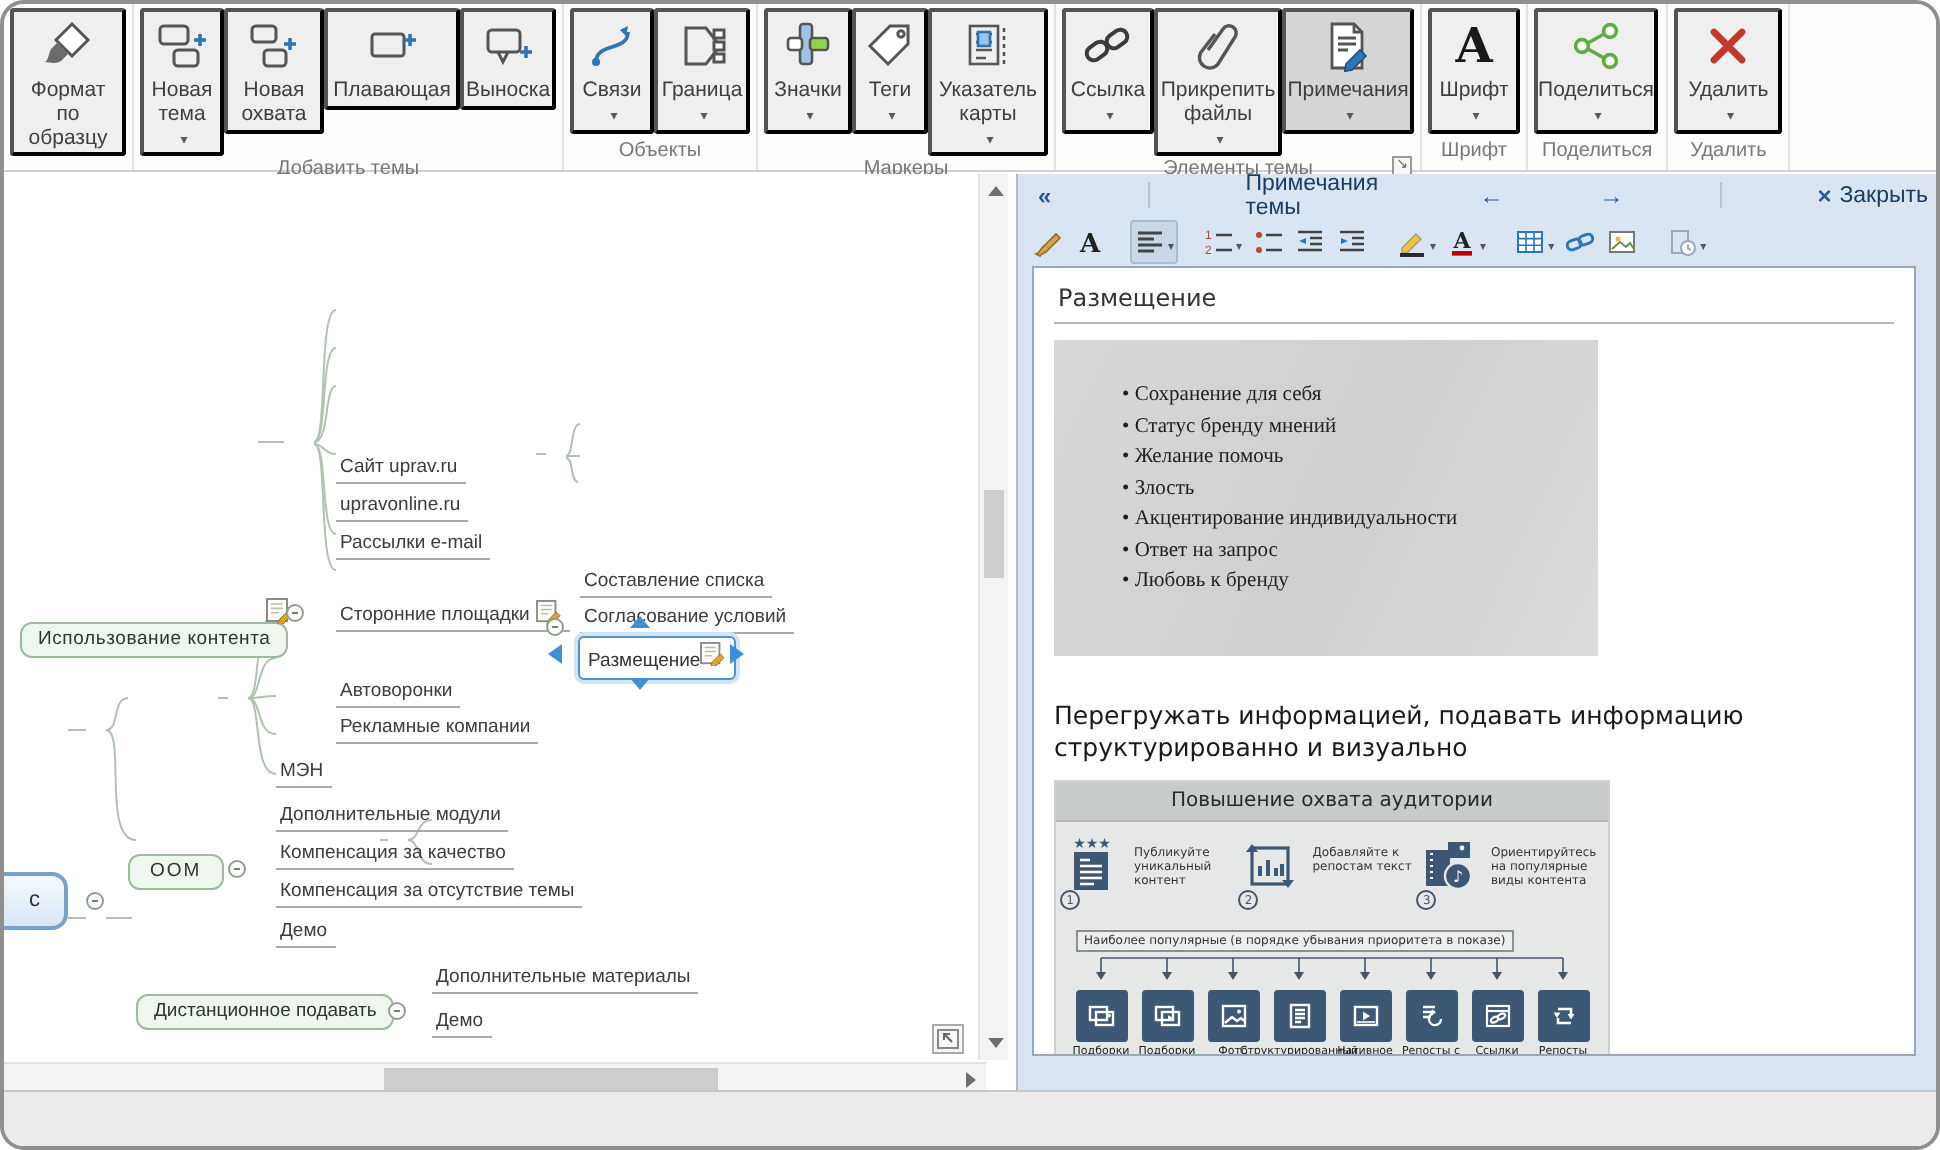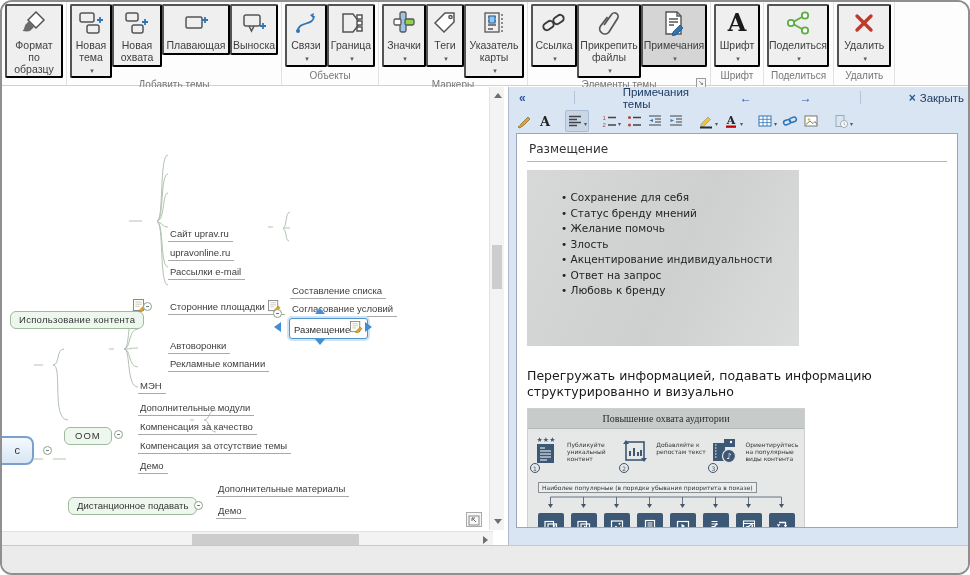--- a/index.html
+++ b/index.html
@@ -57,26 +57,26 @@
   .ptitle{flex:1;padding-left:4px;}
   .pclose{display:flex;align-items:center;white-space:nowrap;}
   .ntb{height:25px;display:flex;align-items:center;padding-left:5px;gap:1px;}
   .tbtn{display:flex;align-items:center;padding:2px 2px;border-radius:2px;cursor:default;}
   .tbtn.sel{background:#c8d6e6;border:1px solid #a8bcd2;padding:1px;}
   .smcaret::after{content:"▾";font-size:6px;color:#556;margin-left:1px;}
   .tgap{width:8px;}
   .editor{position:absolute;left:7px;top:46px;right:10px;bottom:17px;background:#fff;border:1px solid #98a8bc;padding:8px 10px;overflow:hidden;font-family:"DejaVu Sans",sans-serif;}
   .nhead{font-size:12px;color:#333;padding-left:2px;}
   .nhr{border:none;border-top:1px solid #b5b5b5;margin:5px 0 8px 0;}
-  .slide1{width:272px;height:176px;background:linear-gradient(115deg,#d6d9d7,#cdd0ce 55%,#dadddb);padding:20px 8px 0 34px;font-size:10.5px;line-height:15.5px;color:#1f1f1f;}
+  .slide1{width:272px;height:158px;background:linear-gradient(115deg,#d6d9d7,#cdd0ce 55%,#dadddb);padding:20px 8px 0 34px;font-size:10.5px;line-height:15.5px;color:#1f1f1f;font-family:Liberation Serif, serif;}
   .sbull::before{content:"• ";}
   .npara{margin-top:22px;font-size:12.5px;line-height:16px;color:#1a1a1a;width:432px;}
   
   .info{margin-top:8px;width:278px;background:#e6e8e7;border:1px solid #cfcfcf;padding-bottom:6px;}
-  .info-title{background:#c7cbca;border-bottom:1px solid #b4b8b7;text-align:center;font-size:10px;color:#2b2b2b;padding:4px 0;font-family:Liberation Serif, serif;}
+  .info-title{background:#c7cbca;border-bottom:1px solid #b4b8b7;text-align:center;font-size:10px;color:#2b2b2b;padding:4px 0;}
   .steps{display:flex;padding:6px 4px 2px 4px;}
   .step{display:flex;width:33.3%;}
   .step-ico{position:relative;width:32px;height:38px;flex:none;}
   .stepnum{position:absolute;left:-2px;bottom:0;width:10px;height:10px;border:1px solid #44546a;border-radius:50%;font-size:6px;line-height:10px;text-align:center;color:#44546a;background:#e6e8e7;}
   .step-txt{font-size:6px;line-height:7px;color:#333;padding:6px 2px 0 3px;}
   .rankbox{display:inline-block;border:1px solid #8a8f94;font-size:6px;color:#333;padding:1px 3px;margin:2px 0 0 10px;background:#eceeed;}
   .tiles{display:flex;padding:0 6px;}
   .tcol{width:33px;display:flex;flex-direction:column;align-items:center;}
   .tile{width:26px;height:26px;background:#3c5875;border-radius:2px;display:flex;align-items:center;justify-content:center;}
   .tcap{font-size:5.5px;line-height:6.5px;color:#222;text-align:center;padding-top:2px;}

